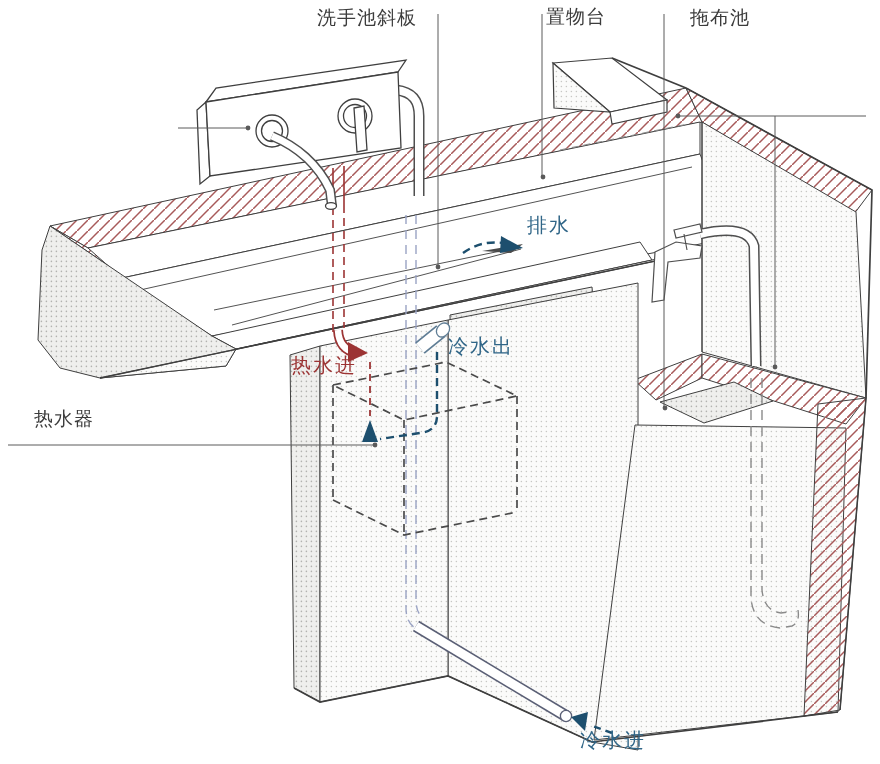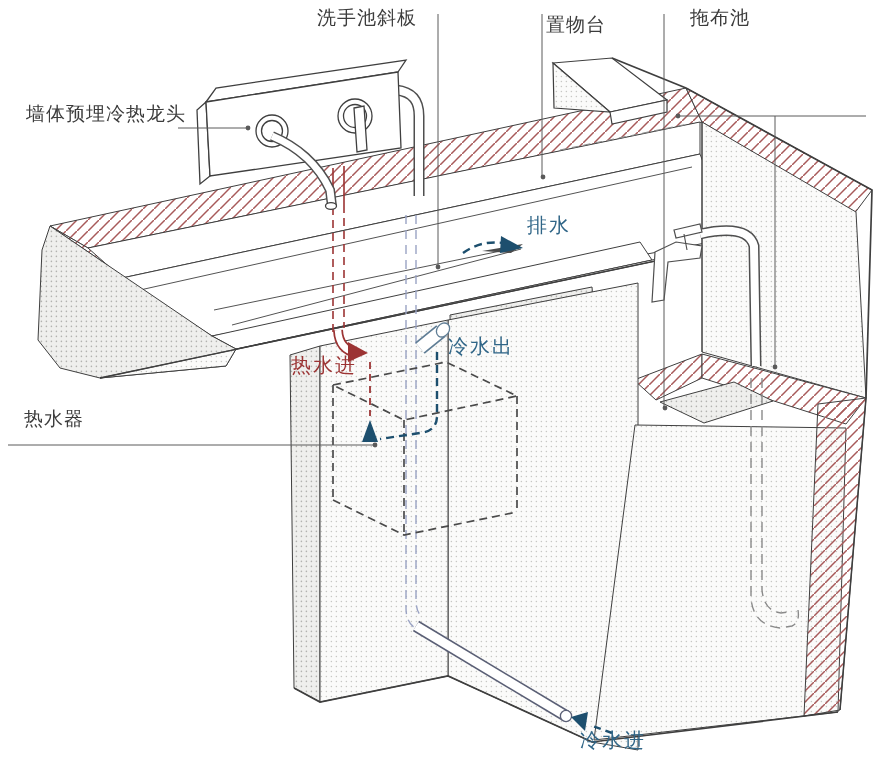--- a/index.html
+++ b/index.html
@@ -179,22 +179,21 @@
     <path d="M678,116 L866,116" fill="none"></path>
         <circle cx="678" cy="116" r="2.4" stroke="none"></circle>
     <path d="M775,116 L775,366" fill="none"></path>
         <circle cx="775" cy="367" r="2.4" stroke="none"></circle>
     <path d="M8,445 L374,445" fill="none"></path>
         <circle cx="375" cy="445" r="2.4" stroke="none"></circle>
   </g>
 </svg>
 
 <div class="lbl" style="left:317px;top:5px">洗手池斜板</div>
-<div class="lbl" style="left:546px;top:12px">置物台</div>
+<div class="lbl" style="left:546px;top:4px">置物台</div>
 <div class="lbl" style="left:690px;top:5px">拖布池</div>
-<div class="lbl" style="left:26px;top:101px">墙体预埋冷热龙头</div>
-<div class="lbl" style="left:24px;top:406px">热水器</div>
+<div class="lbl" style="left:34px;top:406px">热水器</div>
 <div class="lbl flow cold" style="left:527px;top:212px">排水</div>
 <div class="lbl flow hot" style="left:291px;top:352px">热水进</div>
 <div class="lbl flow cold" style="left:448px;top:333px">冷水出</div>
 <div class="lbl flow cold" style="left:580px;top:727px">冷水进</div>
 
 </div>
 
 </body></html>

